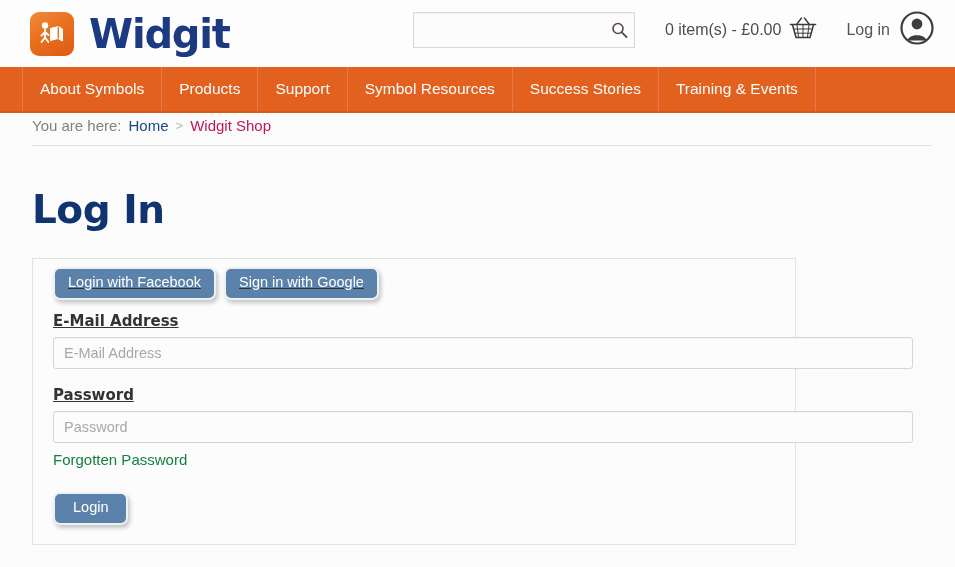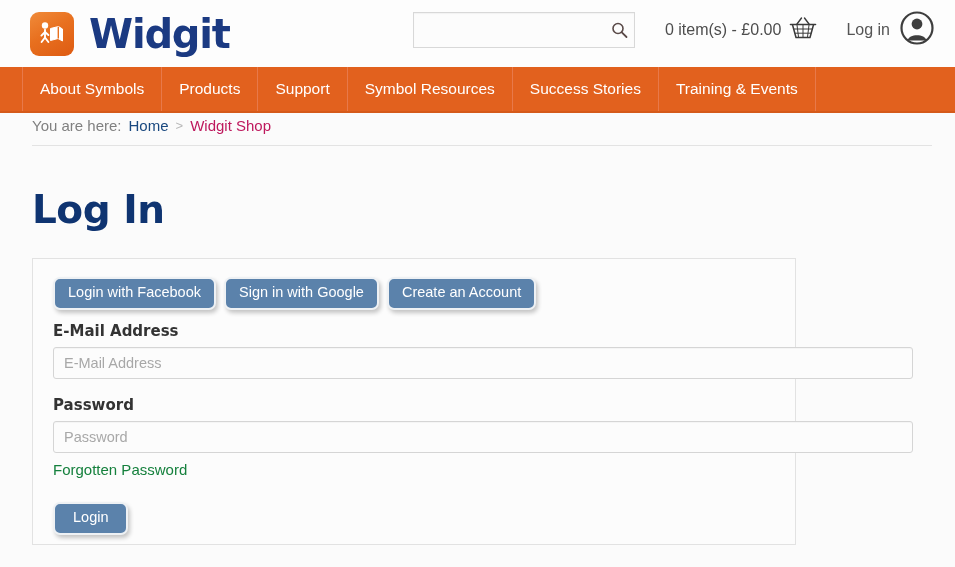--- a/index.html
+++ b/index.html
@@ -171,21 +171,22 @@
     letter-spacing: -0.5px;
     line-height: 1;
   }
 
   .panel {
     margin: 29px 0 0 32px;
     width: 764px;
     height: 287px;
     border: 1px solid #e2e2e2;
     background: #fcfcfc;
-    padding: 18px 20px 0 20px;
+    padding: 8px 20px 0 20px;
+    text-decoration: underline;
   }
 
   .social-row {
     display: flex;
     gap: 8px;
     margin-bottom: 12px;
   }
   .btn {
     background: #5b82ab;
     border: 2px solid #eef1f4;
@@ -313,21 +314,20 @@
   <div class="bc-rule"></div>
 </div>
 
 <h1 class="page-title">Log In</h1>
 
 <div class="panel">
 
   <div class="social-row">
     <button class="btn">Login with Facebook</button>
     <button class="btn">Sign in with Google</button>
-    <button class="btn">Create an Account</button>
   </div>
 
   <div class="field-label">E-Mail Address</div>
   <input class="text-input" type="text" value="" placeholder="E-Mail Address" style="">
 
   <div class="field-label" style="margin-top:17px;">Password</div>
   <input class="text-input" type="password" value="" placeholder="Password" style="">
 
   <a class="forgot-link" href="#">Forgotten Password</a>
 

